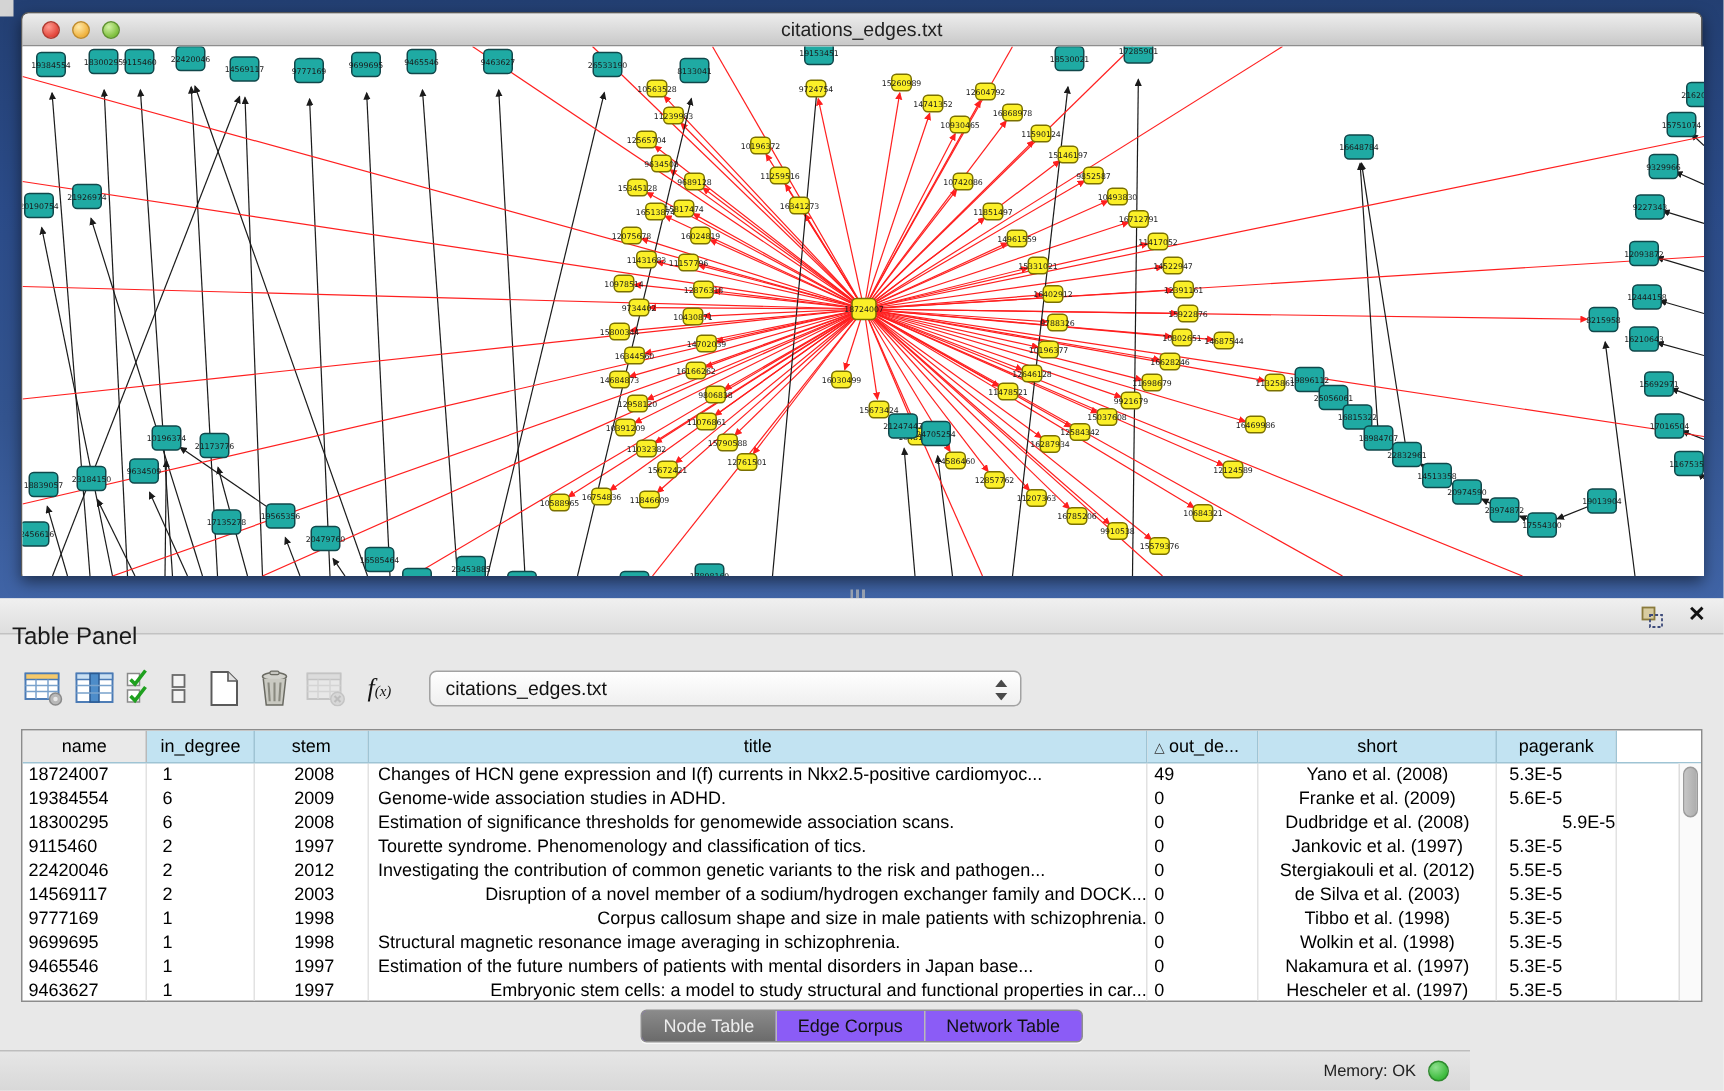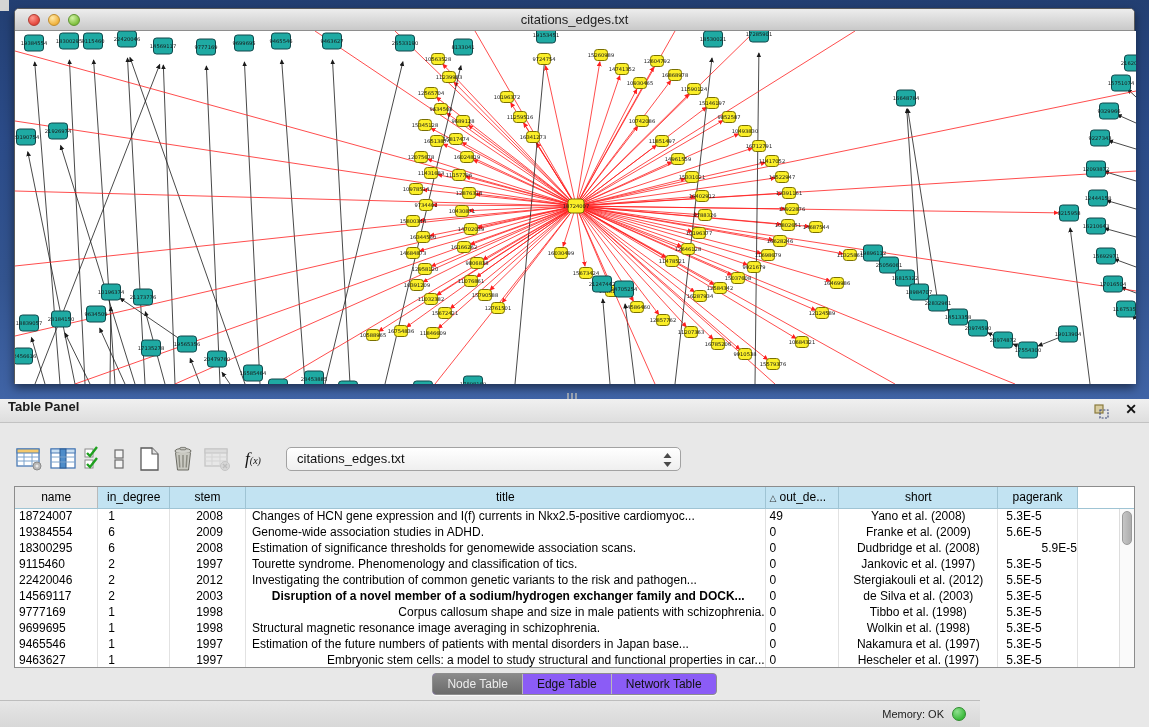--- a/index.html
+++ b/index.html
@@ -23,21 +23,21 @@
   .tl.green  { left:53px; background:radial-gradient(circle at 35% 30%,#D2F2A5,#7FC03E 70%); border:1px solid #5F9330; }
   svg.graph { display:block; width:1121px; height:353px; background:#FFFFFF; }
   .grip { position:absolute; left:567px; top:393px; width:10px; height:6px;
     background:repeating-linear-gradient(90deg,#9FA6B0 0 2px, transparent 2px 4px); opacity:.9; }
 
   
   .table-panel { position:absolute; left:0; top:399px; width:1149px; height:301px;
     background:#E8E8E8; }
   .panel-header { height:24px; background:linear-gradient(180deg,#F0F0F0,#DEDEDE);
     border-bottom:1px solid #C2C2C2; position:relative; }
-  .panel-header .ph-title { position:absolute; left:8px; top:0; font-size:13px; color:#1A1A1A;font-weight:bold; }
+  .panel-header .ph-title { position:absolute; left:8px; top:17px; font-size:16px; color:#1A1A1A; }
   .float-btn { position:absolute; right:40px; top:4px; width:16px; height:16px; cursor:default; }
   .close-btn { position:absolute; right:12px; top:2px; font-size:14px; font-weight:bold; color:#111; }
 
   .toolbar { position:absolute; left:14px; top:40px; height:40px; display:flex; align-items:center; }
   .tb-icon { width:30px; height:30px; display:flex; align-items:center; justify-content:center; margin-right:4px; }
   .tb-icon.narrow { width:22px; }
   .tb-icon.disabled { opacity:.45; filter:grayscale(1); }
   .fx { font-family:"Liberation Serif", serif; font-style:italic; font-size:17px; color:#111;
     width:34px; text-align:center; }
   .fx small { font-size:10px; font-style:italic; }
@@ -950,21 +950,21 @@
             <td style="text-align: left; padding-left: 6px;">Investigating the contribution of common genetic variants to the risk and pathogen...</td>
             <td style="text-align: left; padding-left: 4px;">0</td>
             <td style="text-align: center;">Stergiakouli et al. (2012)</td>
             <td style="text-align: left; padding-left: 8px;">5.5E-5</td>
             <td style="border-right: none;"></td>
           </tr>
           <tr>
             <td style="text-align: left; padding-left: 4px;">14569117</td>
             <td style="text-align: left; padding-left: 10px;">2</td>
             <td style="text-align: left; padding-left: 26px;">2003</td>
-            <td style="text-align: center; padding-left: 6px; font-weight: bold;">Disruption of a novel member of a sodium/hydrogen exchanger family and DOCK...</td>
+            <td style="text-align: right; padding-left: 6px;">Disruption of a novel member of a sodium/hydrogen exchanger family and DOCK...</td>
             <td style="text-align: left; padding-left: 4px;">0</td>
             <td style="text-align: center;">de Silva et al. (2003)</td>
             <td style="text-align: left; padding-left: 8px;">5.3E-5</td>
             <td style="border-right: none;"></td>
           </tr>
           <tr>
             <td style="text-align: left; padding-left: 4px;">9777169</td>
             <td style="text-align: left; padding-left: 10px;">1</td>
             <td style="text-align: left; padding-left: 26px;">1998</td>
             <td style="text-align: right; padding-left: 6px;">Corpus callosum shape and size in male patients with schizophrenia.</td>
@@ -1006,21 +1006,21 @@
         </tbody>
       </table>
     <div class="vscroll">
       <div class="thumb"></div>
     </div>
   </div>
 
   <div class="tabbar">
     <div class="segmented" id="tab-segments">
         <div class="segment active">Node Table</div>
-        <div class="segment">Edge Table</div>
+        <div class="segment">Edge Corpus</div>
         <div class="segment">Network Table</div>
       </div>
   </div>
 </div>
 
 <div class="statusbar">
   <span class="mem">Memory: OK</span>
   <span class="mem-dot" id="mem-dot" style="background: radial-gradient(circle at 35% 30%, rgb(143, 224, 143), rgb(60, 187, 60) 70%);"></span>
 </div>
 

